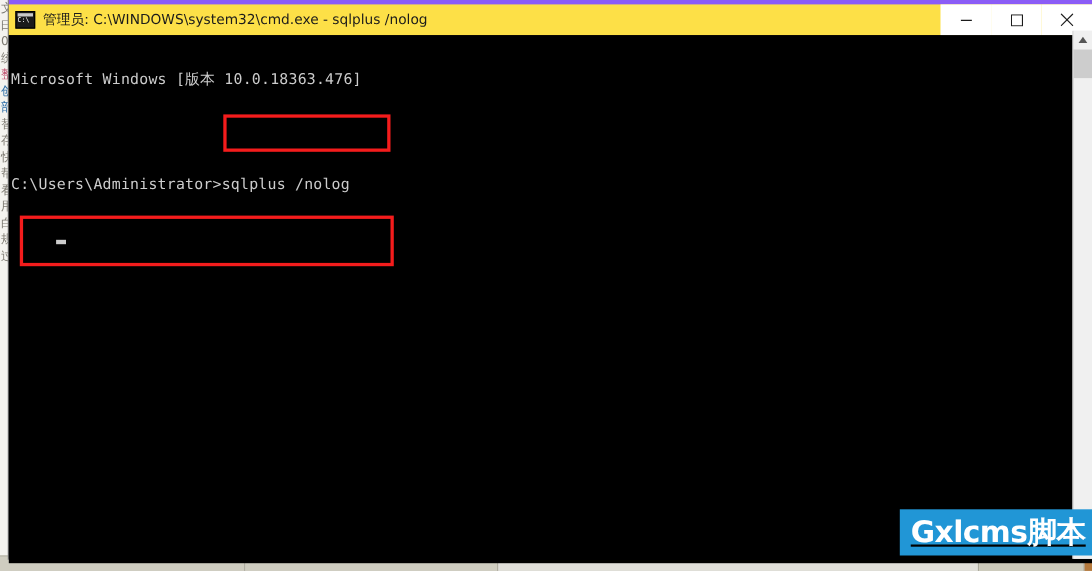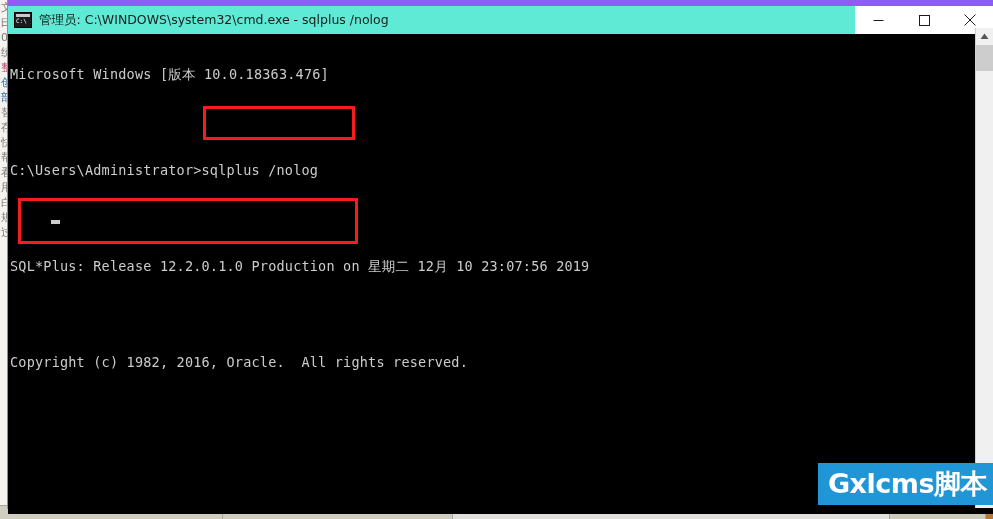--- a/index.html
+++ b/index.html
@@ -68,22 +68,22 @@
     width: 985px;
     height: 508px;
     background: #000000;
     box-shadow: 0 0 0 1px #8f8f8f;
   }
 
   
   #title-bar {
     position: relative;
     height: 28px;
-    background: #5eead4;
-    border-top: 6px solid #8b5cf6;
+    background: #fde047;
+    border-top: 4px solid #8b5cf6;
     display: flex;
     align-items: center;
   }
   #title-icon {
     width: 16px; height: 14px;
     margin-left: 6px;
     margin-right: 7px;
     background: #1b1b1b;
     border: 1px solid #000;
     position: relative;
@@ -209,20 +209,21 @@
   #watermark {
     position: absolute;
     right: 0;
     bottom: 14px;
     height: 42px;
     background: #2196d6;
     display: flex;
     align-items: center;
     padding: 0 6px 0 10px;
     overflow: hidden;
+    text-decoration: underline;
   }
   #watermark-text {
     font-family: "DejaVu Sans", sans-serif;
     font-size: 27px;
     font-weight: bold;
     color: #ffffff;
     white-space: nowrap;
     letter-spacing: -0.5px;
   }
 </style>
@@ -284,23 +285,21 @@
       </div>
     </div>
   </div>
 
   <div id="terminal-area">
     <div id="terminal-text">
       <div class="tline">Microsoft Windows [版本 10.0.18363.476]</div>
       <div class="tline"></div>
       <div class="tline">C:\Users\Administrator&gt;sqlplus /nolog</div>
       <div class="tline"></div>
-      <div class="tline">SQL*Plus: Release 12.2.0.1.0 Production on 星期二 12月 10 23:07:56 2019</div>
       <div class="tline"></div>
-      <div class="tline">Copyright (c) 1982, 2016, Oracle.  All rights reserved.</div>
       <div class="tline"></div>
     </div>
 
     <div id="cursor-block"></div>
 
     <div class="annot-box" id="annot-cmd"></div>
     <div class="annot-box" id="annot-prompt"></div>
   </div>
 
   <div id="console-scrollbar">

